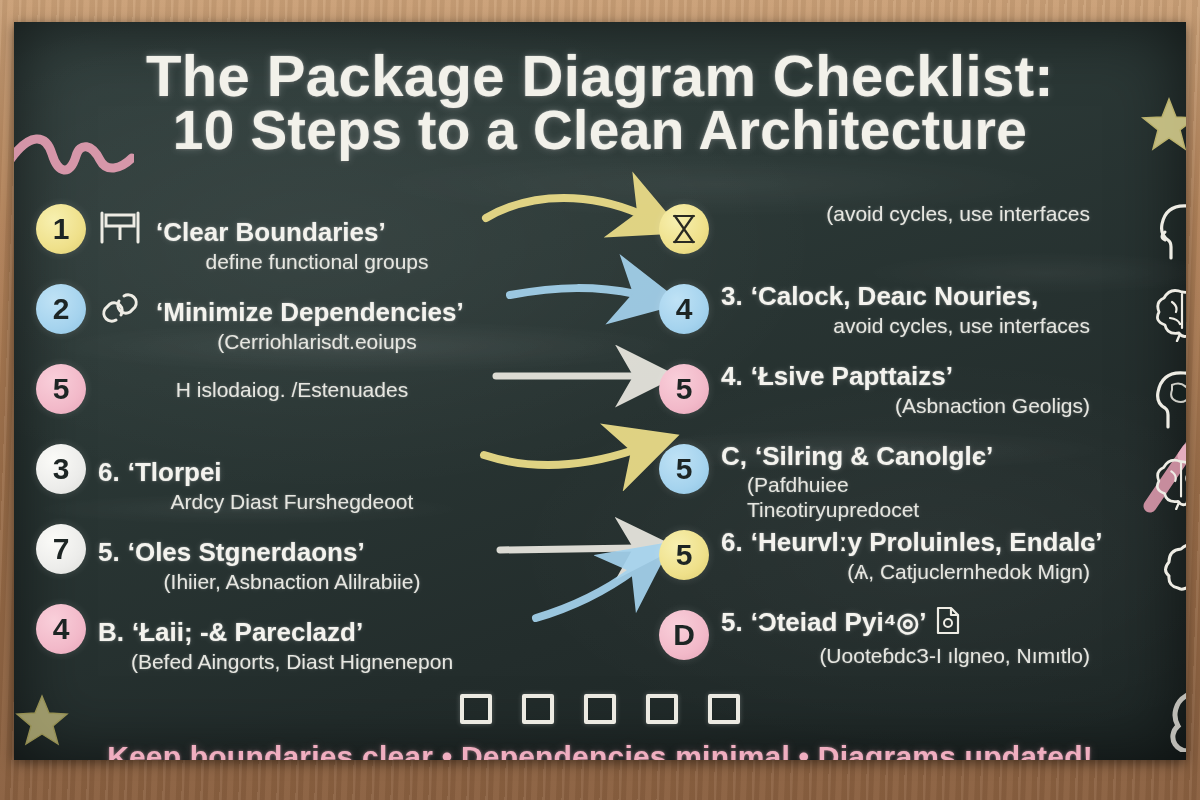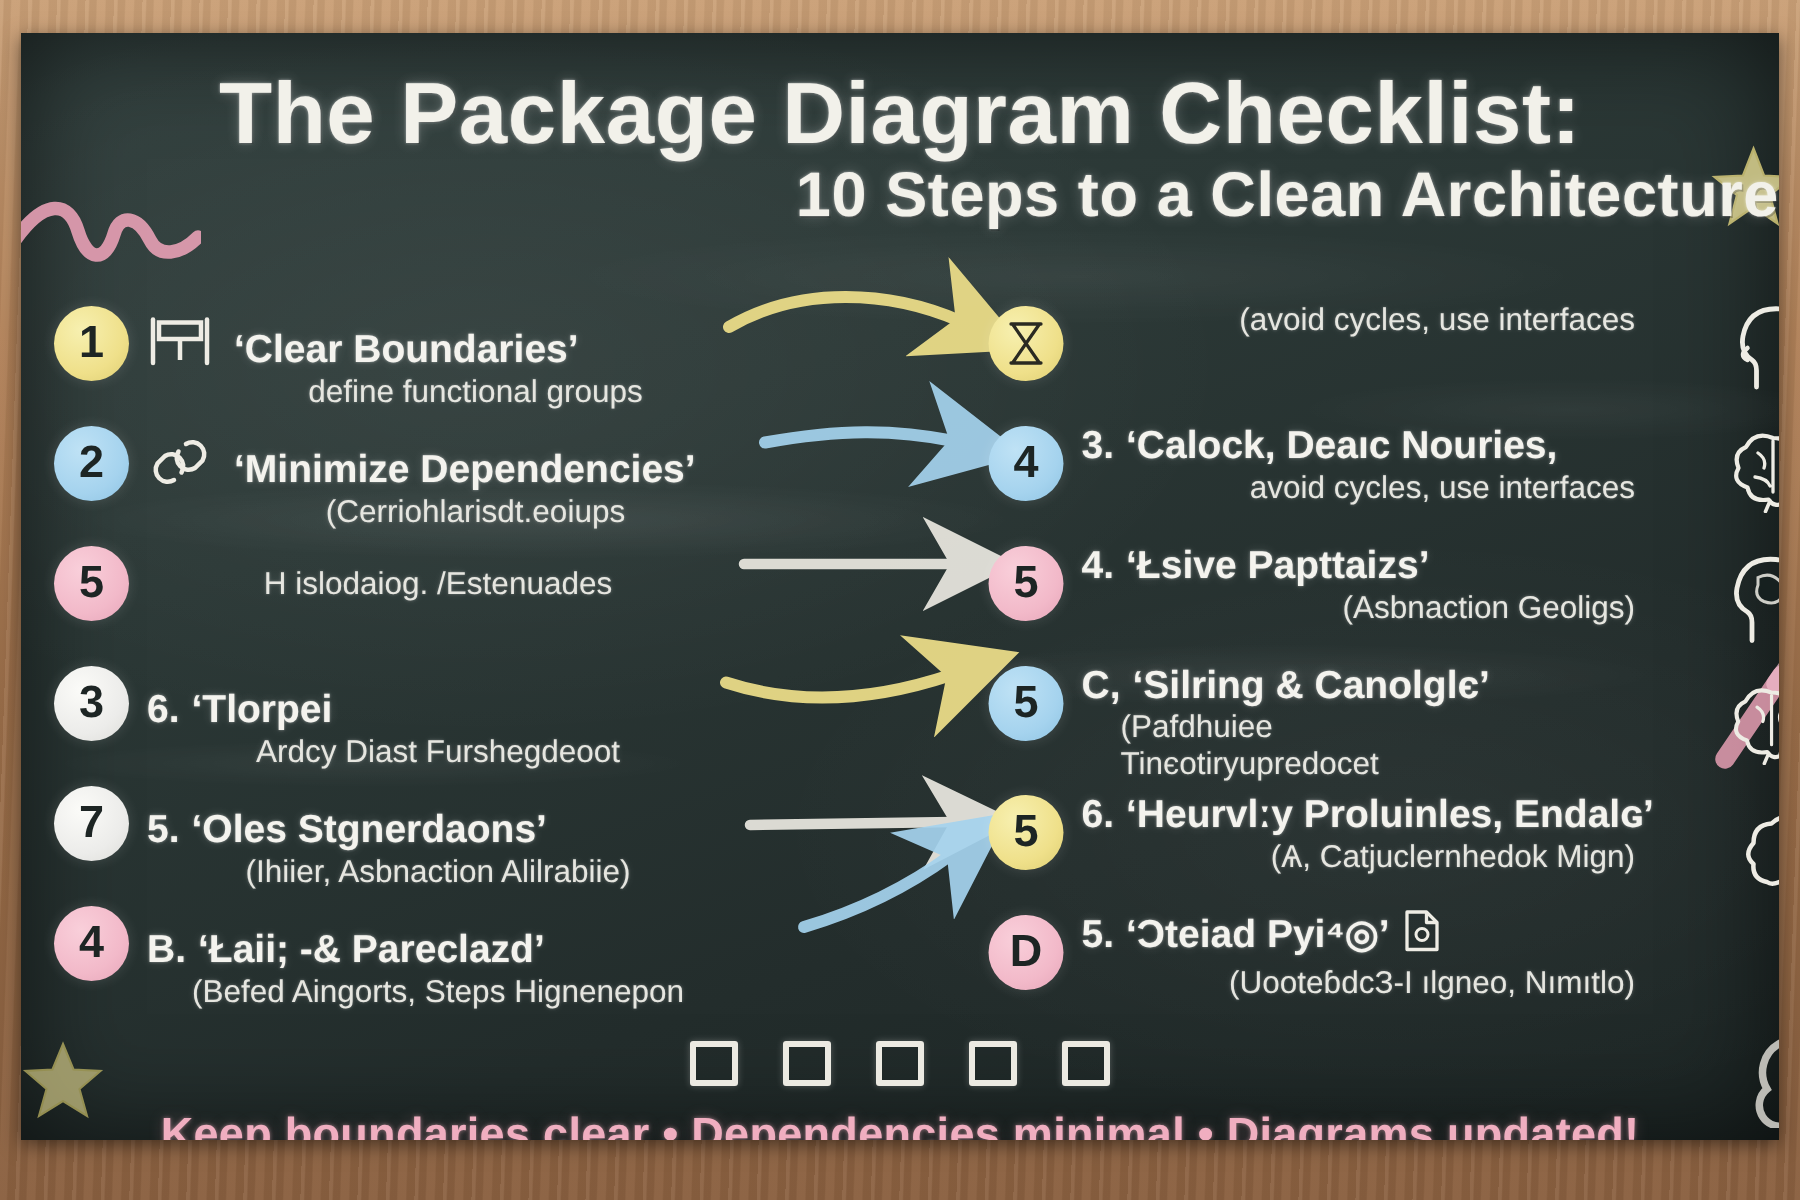--- a/index.html
+++ b/index.html
@@ -56,21 +56,21 @@
     color:#f2f1ea;
     font-weight:bold;
     letter-spacing:.4px;
     text-shadow:
       0 0 2px rgba(255,255,255,.55),
       0 0 9px rgba(255,255,255,.22),
       1px 1px 0 rgba(0,0,0,.28);
     white-space:nowrap;
   }
   #title-1 { font-size:58px; line-height:52px; }
-  #title-2 { font-size:42px; line-height:56px;text-align:right; }
+  #title-2 { font-size:55px; line-height:56px; }
 
   
   .column { position:absolute; top:178px; z-index:5; }
   #col-left  { left:22px;  width:470px; }
   #col-right { left:645px; width:535px; }
 
   .row { position:relative; height:80px; }
 
   .badge {
     position:absolute; left:0; top:4px;
@@ -280,21 +280,21 @@
         <div class="r-sub">(Ihiier, Asbnaction Alilrabiie)</div>
       </div>
     </div>
 
     <div class="row">
       <div class="badge pink">4</div>
       <div class="row-text no-icon" style="left:62px;">
         <div class="r-head">
           <span class="r-num">B.</span><span>‘Łaii; -&amp; Pareclazd’</span>
         </div>
-        <div class="r-sub">(Befed Aingorts, Steps Hignenepon</div>
+        <div class="r-sub">(Befed Aingorts, Diast Hignenepon</div>
       </div>
     </div>
   </div>
 
   <div class="column" id="col-right">
 
     <div class="row">
       <div class="badge yellow">
         <svg width="26" height="30" viewBox="0 0 26 30">
           <path d="M3 2 h20 M3 28 h20 M4 2 L22 28 M22 2 L4 28" fill="none" stroke="#2a2a22" stroke-width="2.2" stroke-linecap="round"></path>

